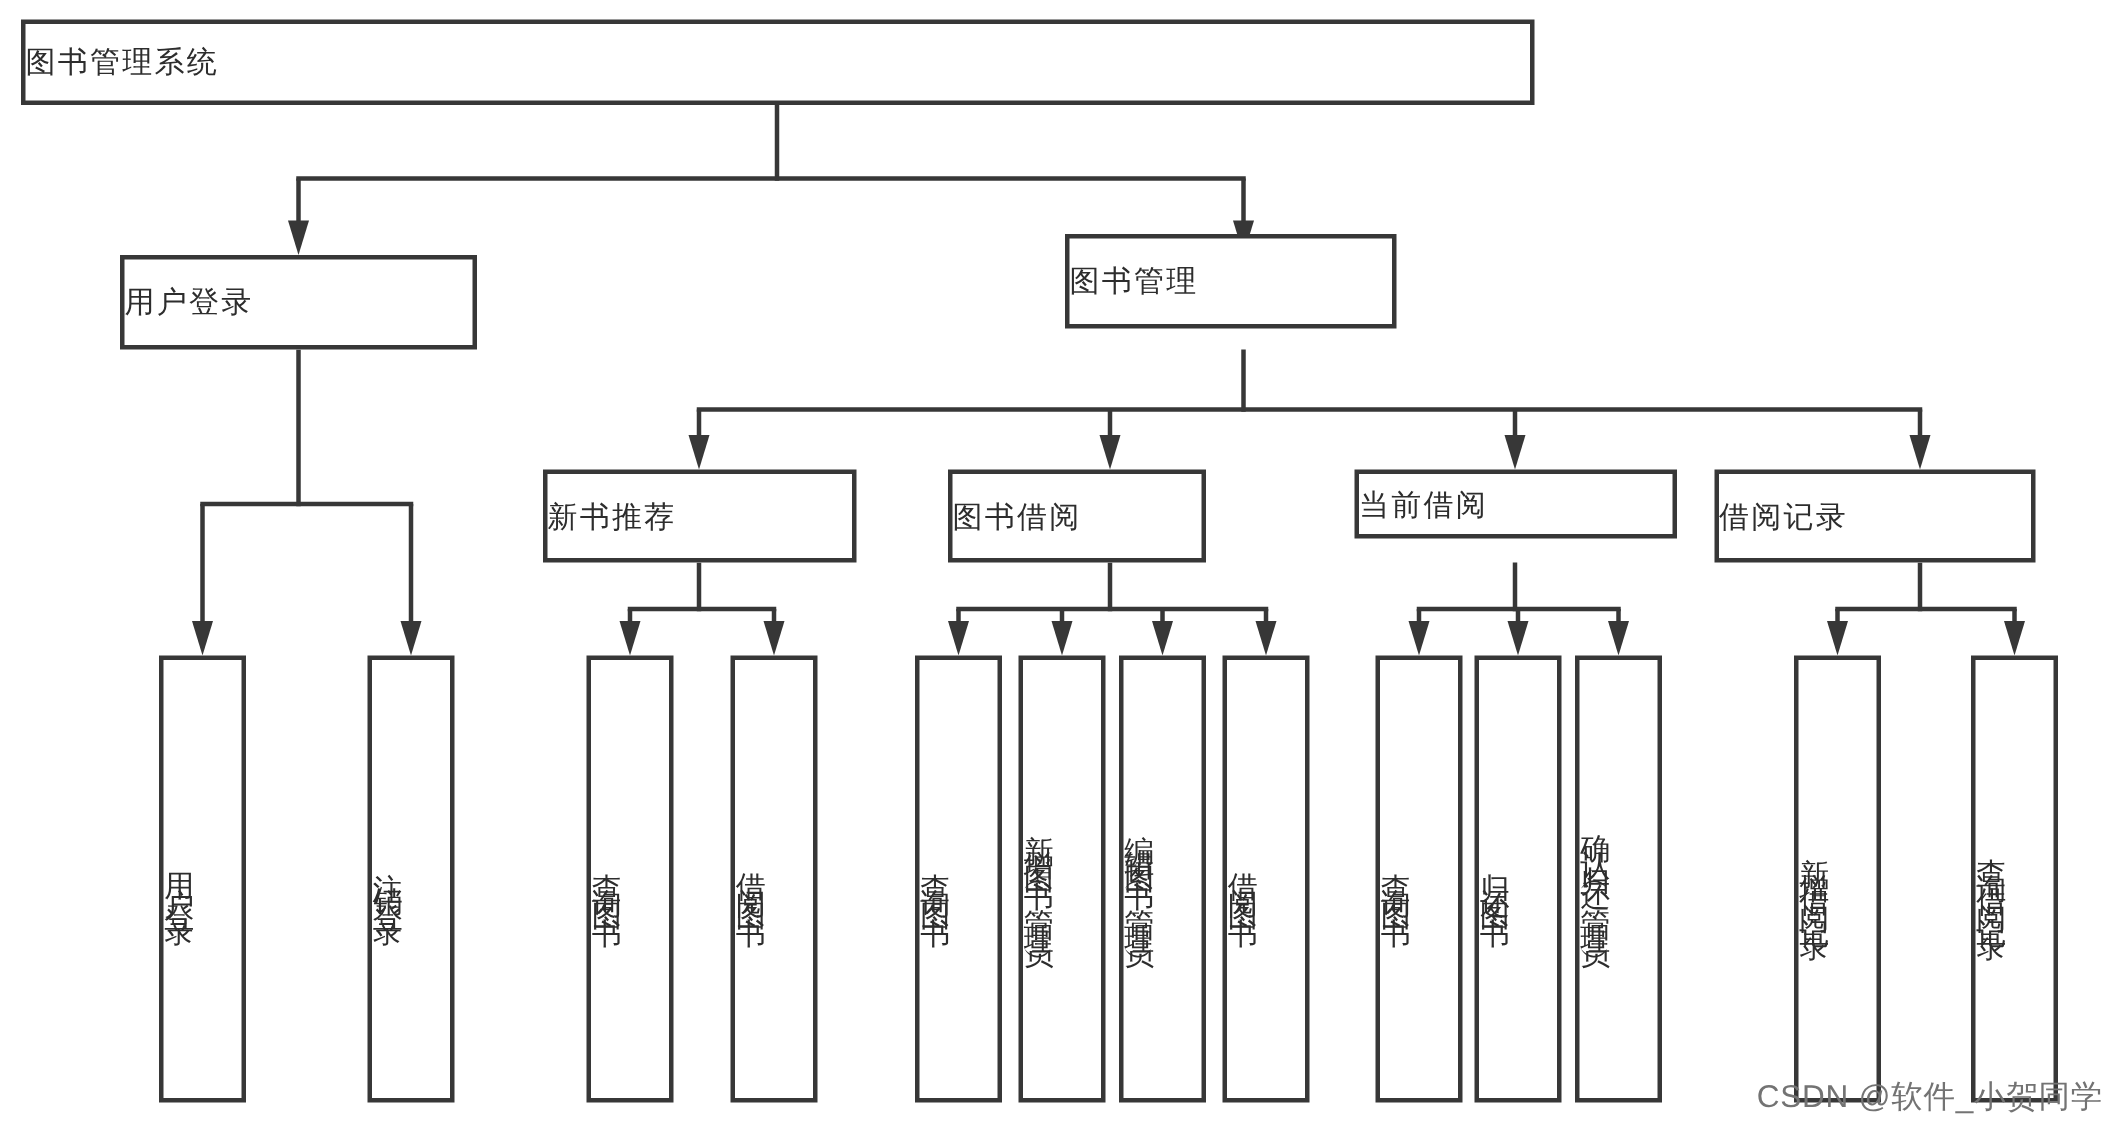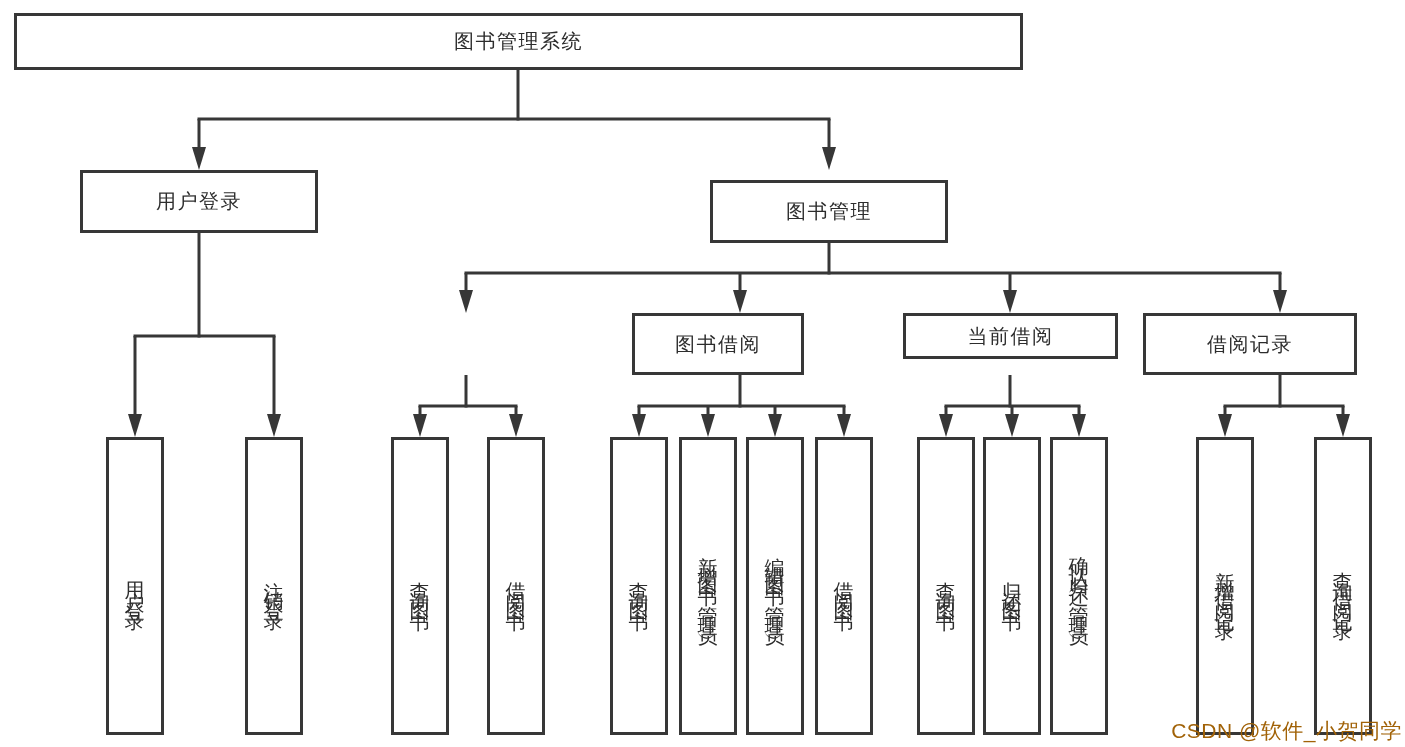--- a/index.html
+++ b/index.html
@@ -4,33 +4,33 @@
 <style>
   html, body { margin:0; padding:0; background:#ffffff; }
   .stage {
     position:relative; width:1405px; height:747px; background:#ffffff;
     font-family:"Liberation Sans", sans-serif; overflow:hidden;
   }
   .connector-layer { position:absolute; left:0; top:0; pointer-events:none; }
   .nodebox {
     position:absolute; box-sizing:border-box;
     background:#ffffff; border:3px solid #373737;
-    display:flex; align-items:center; justify-content:center;
+    display:flex; align-items:center; justify-content:flex-start;
     color:#2d2d2d; z-index:2;
   }
   .hbox span { font-size:20px; letter-spacing:1.5px; white-space:nowrap; }
   .leaf { top:437px; height:298px; width:58px; }
   .vtext {
     writing-mode:vertical-rl; text-orientation:mixed;
     font-size:20px; line-height:1; letter-spacing:10px;
     color:#2d2d2d; white-space:nowrap;
   }
   .watermark {
     position:absolute; right:3px; bottom:2px; z-index:6;
-    font-size:21px; color:#a16207; letter-spacing:0.5px; white-space:nowrap;
+    font-size:21px; color:#737373; letter-spacing:0.5px; white-space:nowrap;
   }
 </style>
 </head>
 <body>
 
 <div class="stage">
 
   <svg class="connector-layer" width="1405" height="747">
       <line x1="518" y1="70" x2="518" y2="120.5" stroke="#373737" stroke-width="3"></line>
       <line x1="197.5" y1="119" x2="830.5" y2="119" stroke="#373737" stroke-width="3"></line>
@@ -86,24 +86,27 @@
       <polygon points="1336,414 1350,414 1343,437" fill="#373737"></polygon>
     </svg>
 
   <div class="nodebox hbox" style="left:14px;top:13px;width:1009px;height:57px">
     <span>图书管理系统</span>
   </div>
 
   <div class="nodebox hbox" style="left:80px;top:170px;width:238px;height:63px">
     <span>用户登录</span>
   </div>
-  <div class="nodebox hbox" style="left:710px;top:180px;width:238px;height:63px">
+  <div class="nodebox hbox" style="left:710px;top:156px;width:221px;height:63px">
     <span>图书管理</span>
   </div>
 
+  <div class="nodebox hbox" style="left:362px;top:313px;width:209px;height:62px">
+    <span>新书推荐</span>
+  </div>
   <div class="nodebox hbox" style="left:632px;top:313px;width:172px;height:62px">
     <span>图书借阅</span>
   </div>
   <div class="nodebox hbox" style="left:903px;top:313px;width:215px;height:46px">
     <span>当前借阅</span>
   </div>
   <div class="nodebox hbox" style="left:1143px;top:313px;width:214px;height:62px">
     <span>借阅记录</span>
   </div>
 

